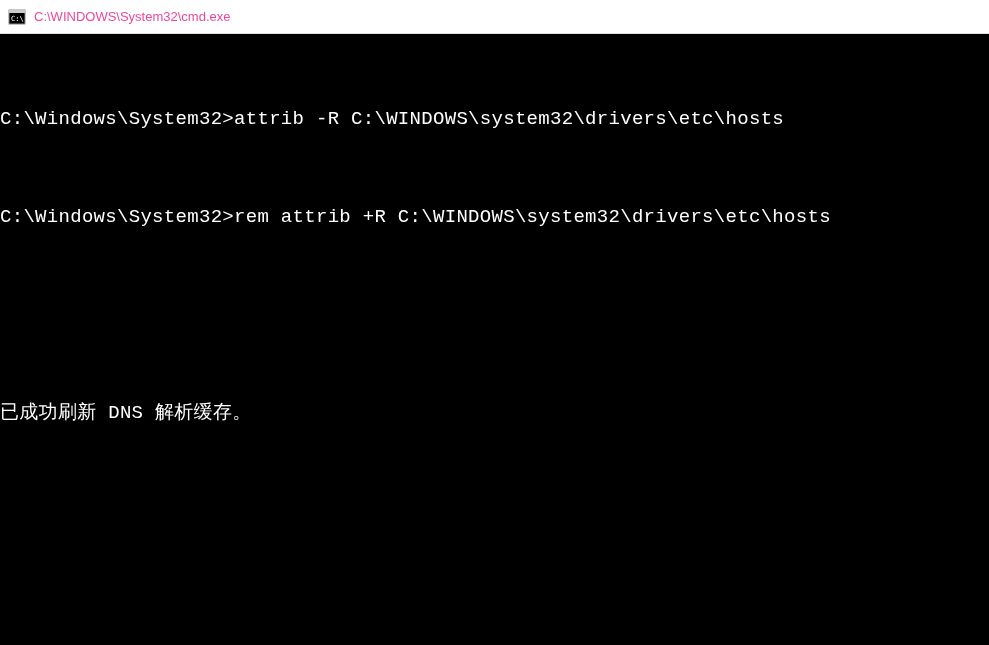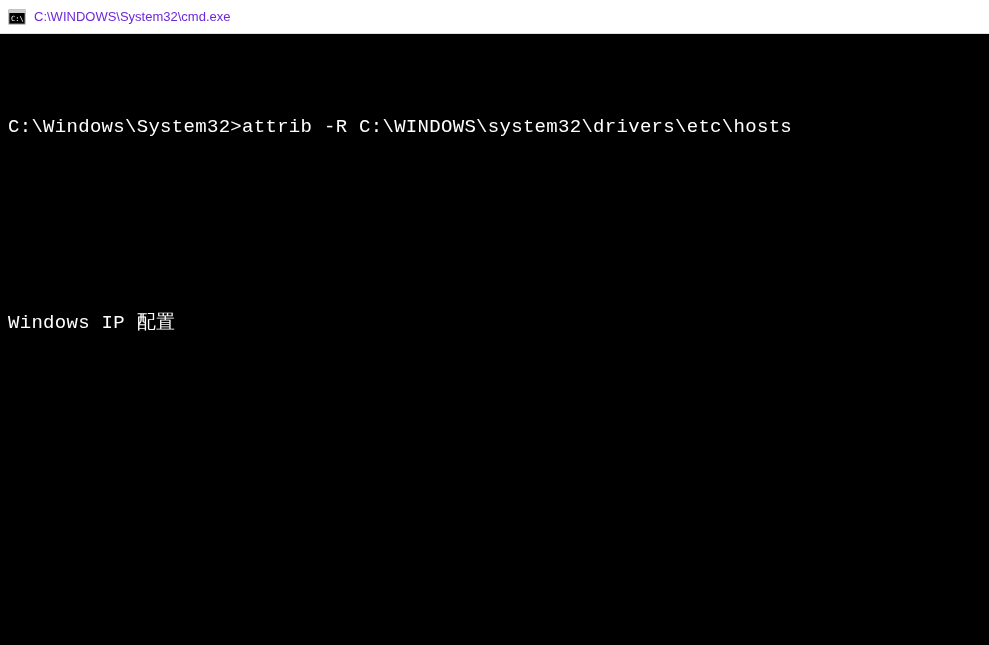--- a/index.html
+++ b/index.html
@@ -30,32 +30,32 @@
       align-items: center;
       justify-content: center;
       flex-shrink: 0;
     }
     .app-icon svg {
       width: 18px;
       height: 18px;
     }
     .title-text {
       font-size: 13px;
-      color: #6d28d9;
+      color: #ec4899;
       white-space: nowrap;
     }
     .terminal {
       width: 100%;
       height: calc(645px - 34px);
       background: #000000;
       color: #ffffff;
       font-family: "Consolas", "Courier New", monospace;
       font-size: 19px;
       line-height: 1.3;
-      padding: 8px;
+      padding: 0;
       overflow: hidden;
       white-space: pre;
       letter-spacing: 0.3px;
     }
     .terminal .line {
       display: block;
       min-height: 24px;
     }
     .blank {
       height: 24px;
@@ -72,19 +72,20 @@
       <text x="3" y="13" font-size="7" fill="#fff" font-family="monospace">C:\</text>
     </svg>
   </span>
   <span class="title-text">C:\WINDOWS\System32\cmd.exe</span>
 </div>
 
 <div class="terminal">
 <div class="blank"></div>
 <span class="line"><span>C:\Windows\System32&gt;</span><span>attrib -R C:\WINDOWS\system32\drivers\etc\hosts</span></span>
 <div class="blank"></div>
+<span class="line"><span>C:\Windows\System32&gt;</span><span>rem attrib +R C:\WINDOWS\system32\drivers\etc\hosts</span></span>
 <div class="blank"></div>
 <div class="blank"></div>
-<span class="line">Windows IP 配置</span>
 <div class="blank"></div>
+<span class="line">已成功刷新 DNS 解析缓存。</span>
 <div class="blank"></div>
 
 </div>
 
 </body></html>

